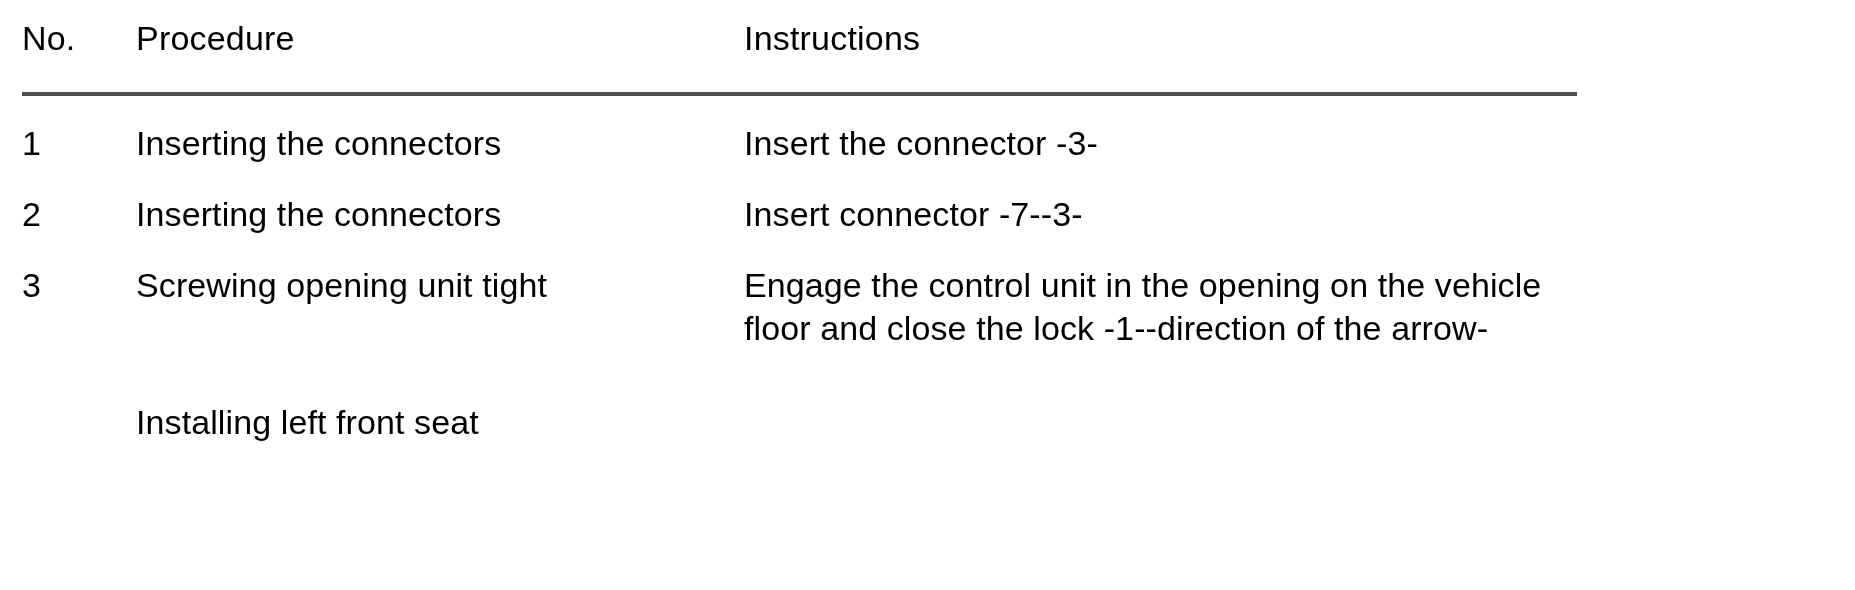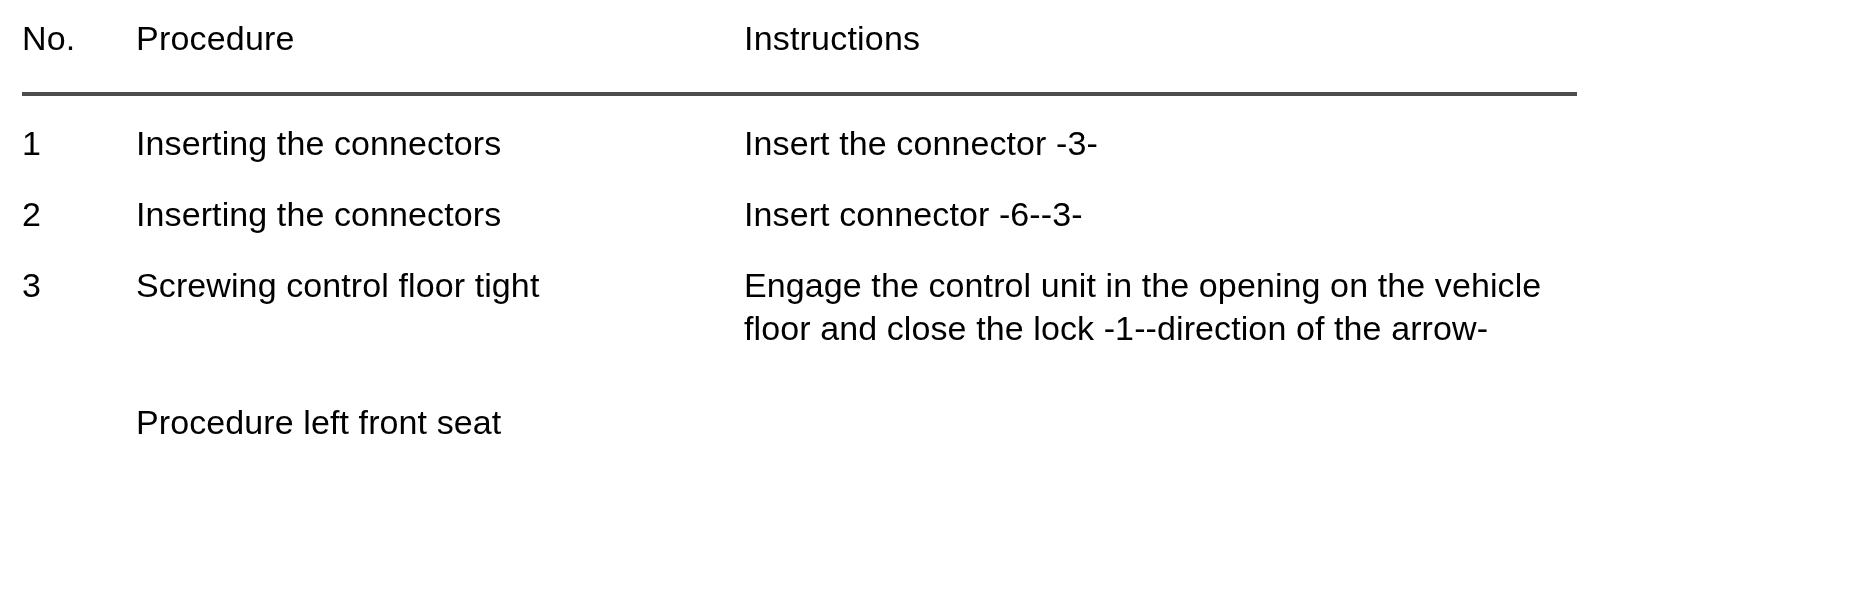--- a/index.html
+++ b/index.html
@@ -122,35 +122,35 @@
         <td class="cell-proc">Inserting the connectors</td>
         <td class="cell-instr">
           <span class="instr-line">Insert the connector -3-</span>
         </td>
       </tr>
 
       <tr class="data-row">
         <td class="cell-no">2</td>
         <td class="cell-proc">Inserting the connectors</td>
         <td class="cell-instr">
-          <span class="instr-line">Insert connector -6--3-</span>
+          <span class="instr-line">Insert connector -7--3-</span>
         </td>
       </tr>
 
       <tr class="data-row">
         <td class="cell-no">3</td>
-        <td class="cell-proc">Screwing control floor tight</td>
+        <td class="cell-proc">Screwing opening unit tight</td>
         <td class="cell-instr">
           <span class="instr-line">Engage the control unit in the opening on the vehicle</span>
           <span class="instr-line">floor and close the lock -1--direction of the arrow-</span>
         </td>
       </tr>
 
       <tr class="trailing-row">
         <td class="cell-no empty-cell"></td>
-        <td class="cell-proc">Procedure left front seat</td>
+        <td class="cell-proc">Installing left front seat</td>
         <td class="cell-instr empty-cell"></td>
       </tr>
 
     </tbody>
   </table>
 
 </div>
 
 </body></html>

